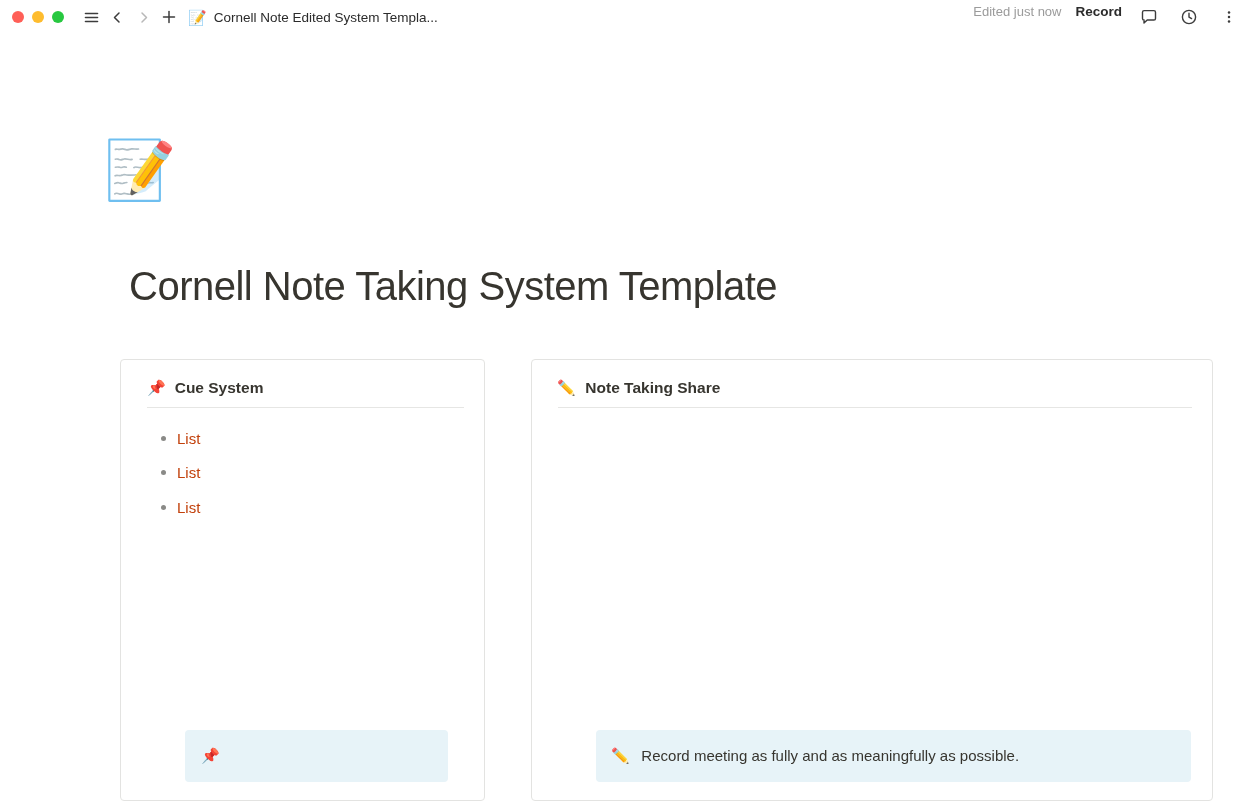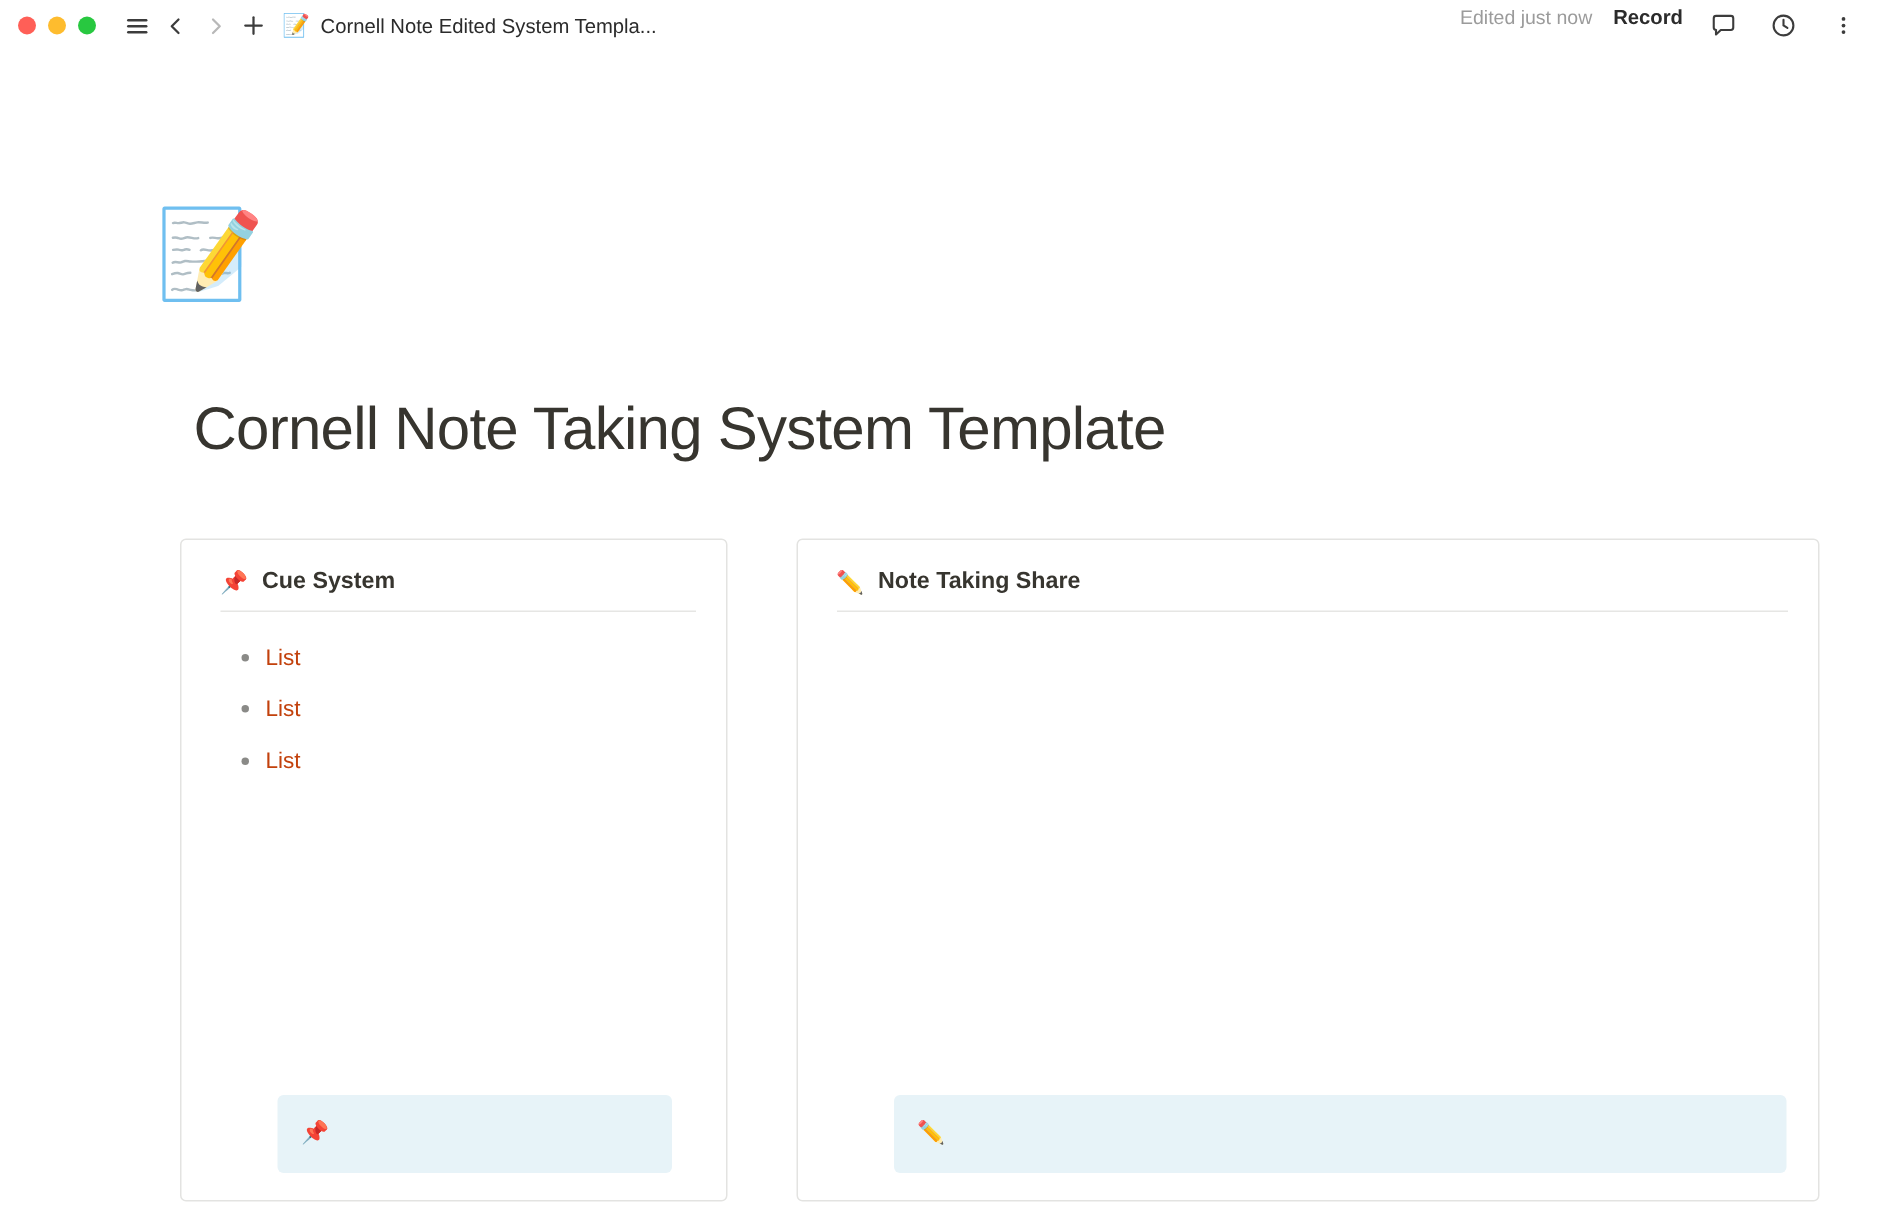--- a/index.html
+++ b/index.html
@@ -285,17 +285,18 @@
       <div class="card-head">
         <span class="emoji">✏️</span>
         <span>Note Taking Share</span>
       </div>
       <div class="divider"></div>
 
       <div class="spacer"></div>
 
       <div class="callout note-callout">
         <span class="emoji">✏️</span>
+        <span>Record meeting as fully and as meaningfully as possible.</span>
       </div>
     </div>
 
   </div>
 </div>
 
 </body></html>

